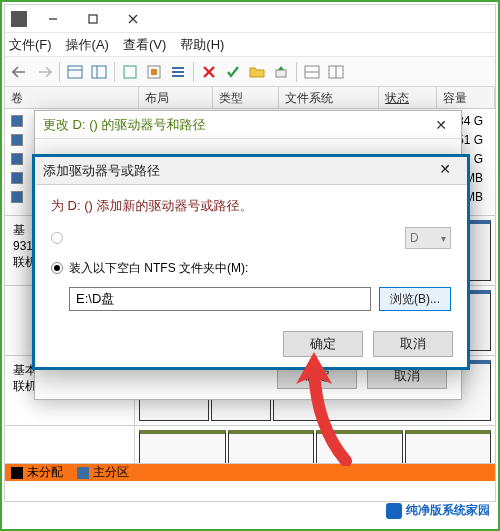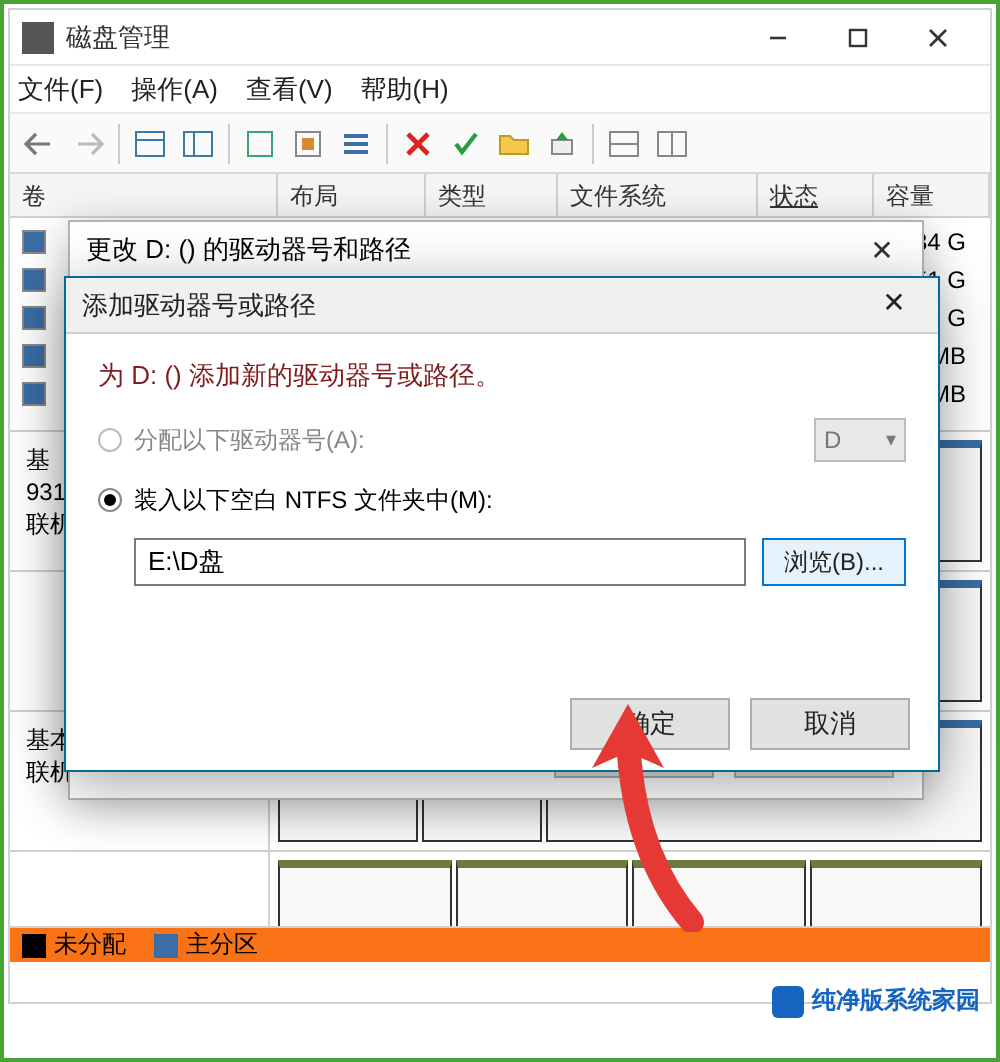--- a/index.html
+++ b/index.html
@@ -37,56 +37,55 @@
   .part { flex: 1; border: 1px solid #333; border-top: 4px solid #3a6ea5; padding: 4px 6px; font-size: 11px; overflow: hidden; background: #f8f8f8; }
   .part.olive { border-top-color: #6b7d3a; }
   .disk-row.short { height: 56px; }
   .legend { height: 18px; padding: 2px 6px; display: flex; align-items: center; gap: 14px; border-top: 1px solid #d0d0d0; background: #f97316; }
   .legend-item { display: flex; align-items: center; gap: 4px; font-size: 12px; }
   .sw { width: 12px; height: 12px; }
   .sw.black { background: #000; } .sw.blue { background: #3a6ea5; }
   
   .modal1 { position: absolute; left: 32px; top: 108px; width: 428px; height: 290px; background: #fff; border: 1px solid #b4b4b4; box-shadow: 0 4px 20px rgba(0,0,0,.25); }
   .modal1 .m1title { height: 28px; display: flex; align-items: center; padding: 0 8px; border-bottom: 1px solid #e0e0e0; background: #fff; }
-  .modal1 .m1title span.t { flex: 1; color: #000000; font-size: 13px; }
+  .modal1 .m1title span.t { flex: 1; color: #4d7c0f; font-size: 13px; }
   .modal1 .close-x { width: 24px; text-align: center; color: #333; font-size: 14px; }
   .m1body { padding: 58px 16px 10px 16px; }
   .m1btns { position: absolute; bottom: 10px; right: 14px; display: flex; gap: 10px; }
   .btn { min-width: 80px; height: 26px; border: 1px solid #adadad; background: #e1e1e1; color: #222; display: flex; align-items: center; justify-content: center; font-size: 13px; }
   
-  .modal2 { position: absolute; left: 30px; top: 136px; width: 438px; height: 248px; background: #fff; border: 1px solid #0369a1; box-shadow: 0 6px 28px rgba(0,0,0,.35); }
+  .modal2 { position: absolute; left: 30px; top: 152px; width: 438px; height: 216px; background: #fff; border: 3px solid #0369a1; box-shadow: 0 6px 28px rgba(0,0,0,.35); }
   .m2title { height: 28px; background: #f0f0f0; border-bottom: 1px solid #d0d0d0; display: flex; align-items: center; padding: 0 8px; }
   .m2title .t { flex: 1; color: #222; font-size: 13px; }
   .m2title .close-x { width: 28px; height: 20px; text-align: center; color: #222; font-size: 14px; }
   .m2body { padding: 12px 16px 10px 16px; }
   .m2body .prompt { color: #7f1d1d; font-size: 13px; margin-bottom: 12px; }
   .radio-row { display: flex; align-items: center; gap: 6px; height: 22px; margin-bottom: 8px; }
   .radio { width: 12px; height: 12px; border: 1px solid #888; border-radius: 50%; position: relative; flex-shrink: 0; }
   .radio.checked::after { content: ""; position: absolute; left: 2px; top: 2px; width: 6px; height: 6px; background: #000; border-radius: 50%; }
   .radio-row.disabled { color: #888; }
   .radio-row.disabled .radio { border-color: #bbb; }
   .combo { margin-left: auto; width: 46px; height: 22px; border: 1px solid #bcbcbc; background: #e8e8e8; display: flex; align-items: center; justify-content: space-between; padding: 0 4px; color: #777; }
   .combo .chev { font-size: 10px; color: #777; }
   .path-row { display: flex; gap: 8px; margin: 8px 0 0 18px; align-items: center; }
   .path-input { flex: 1; height: 24px; border: 1px solid #7a7a7a; padding: 0 6px; font-size: 13px; background: #fff; }
   .browse-btn { width: 72px; height: 24px; border: 1px solid #0078d7; background: #e5f1fb; color: #222; display: flex; align-items: center; justify-content: center; font-size: 12px; }
   .m2btns { position: absolute; bottom: 10px; right: 14px; display: flex; gap: 10px; }
   
   .arrow { position: absolute; left: 284px; top: 344px; width: 100px; height: 120px; pointer-events: none; }
   
-  .watermark { position: absolute; right: 8px; bottom: 20px; display: flex; align-items: center; gap: 4px; color: #1565c0; font-size: 13px; font-weight: 700; }
+  .watermark { position: absolute; right: 8px; bottom: 10px; display: flex; align-items: center; gap: 4px; color: #1565c0; font-size: 13px; font-weight: 700; }
   .watermark .logo { width: 16px; height: 16px; background: #1565c0; border-radius: 3px; }
 </style>
 </head>
 <body>
 
 <div class="main-window">
   <div class="titlebar">
     <div class="icon-slot"></div>
-    <div class="title">磁盘管理</div>
     <div class="winbtns">
       <div class="winbtn">
           <svg viewBox="0 0 10 10">
             <line x1="1" y1="5" x2="9" y2="5" stroke="#333" stroke-width="1.3"></line>
           </svg>
         </div>
       <div class="winbtn">
           <svg viewBox="0 0 10 10">
             <rect x="1" y="1" width="8" height="8" fill="none" stroke="#333" stroke-width="1.2"></rect>
           </svg>
@@ -292,21 +291,20 @@
 <div class="modal2">
   <div class="m2title">
     <span class="t">添加驱动器号或路径</span>
     <span class="close-x">✕</span>
   </div>
   <div class="m2body">
     <div class="prompt">为 D: () 添加新的驱动器号或路径。</div>
 
     <div class="radio-row disabled">
       <div class="radio"></div>
-      <span>分配以下驱动器号(A):</span>
       <div class="combo">
         <span>D</span>
         <span class="chev">▾</span>
       </div>
     </div>
 
     <div class="radio-row">
       <div class="radio checked"></div>
       <span>装入以下空白 NTFS 文件夹中(M):</span>
     </div>

